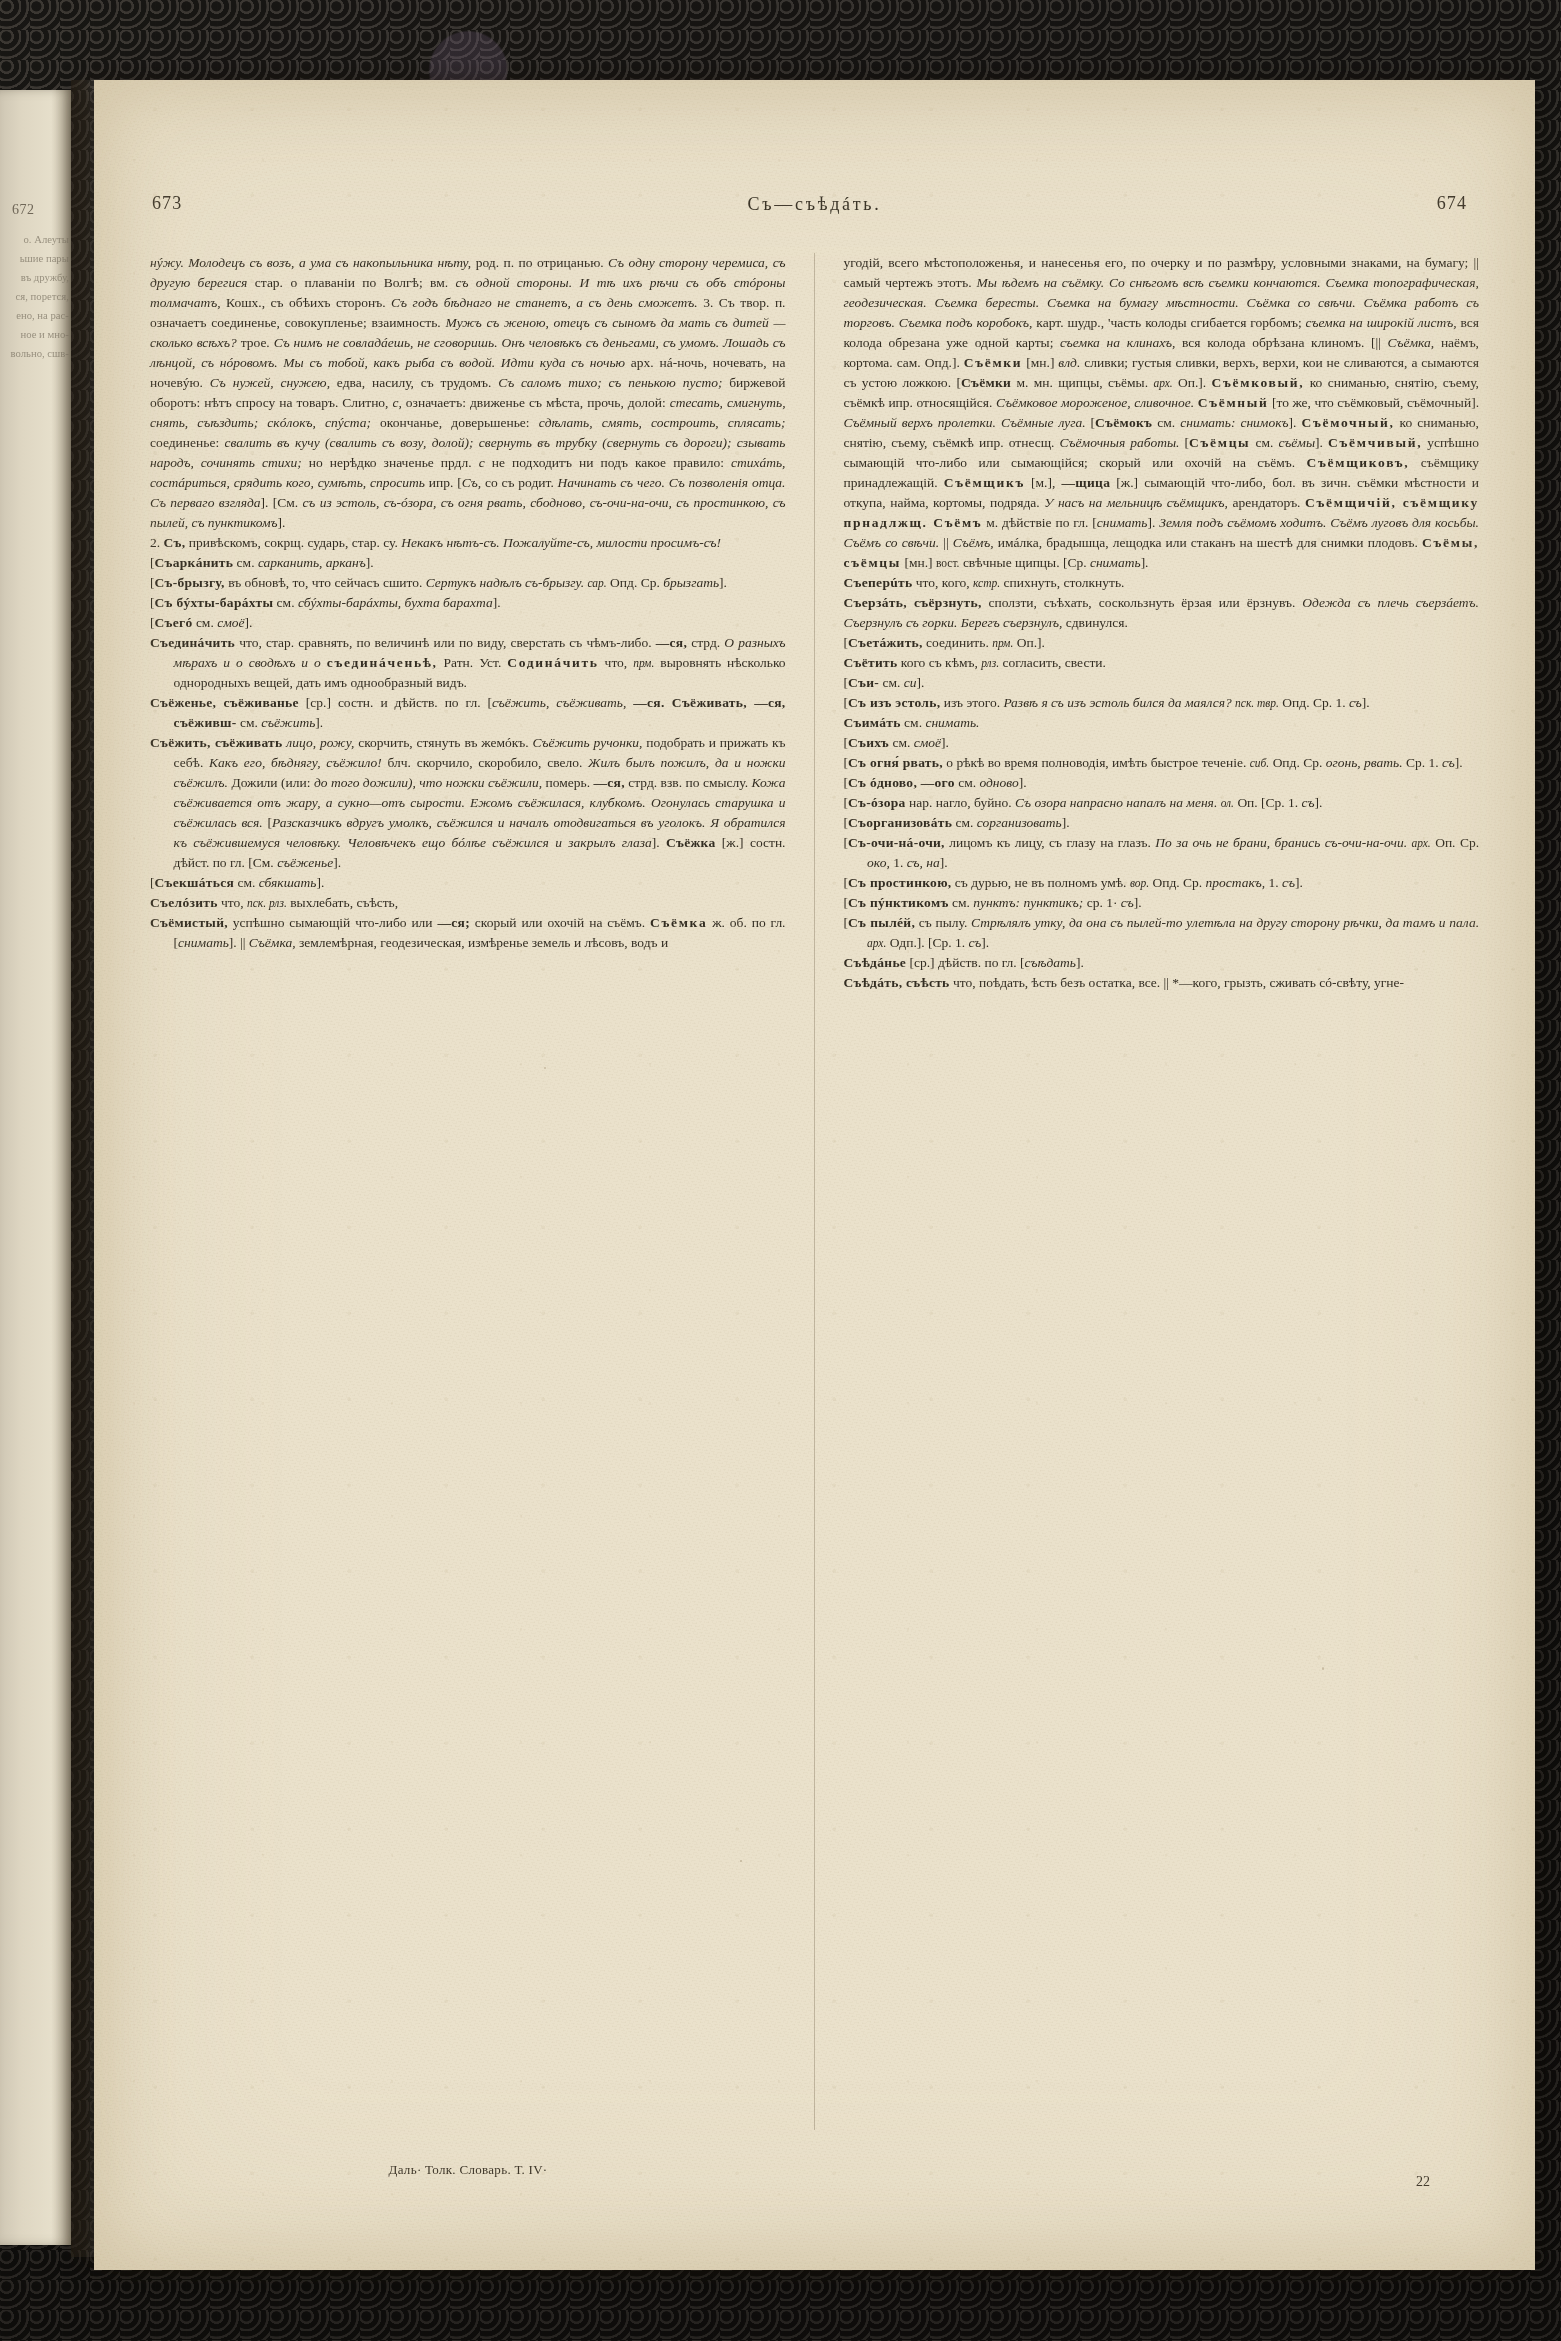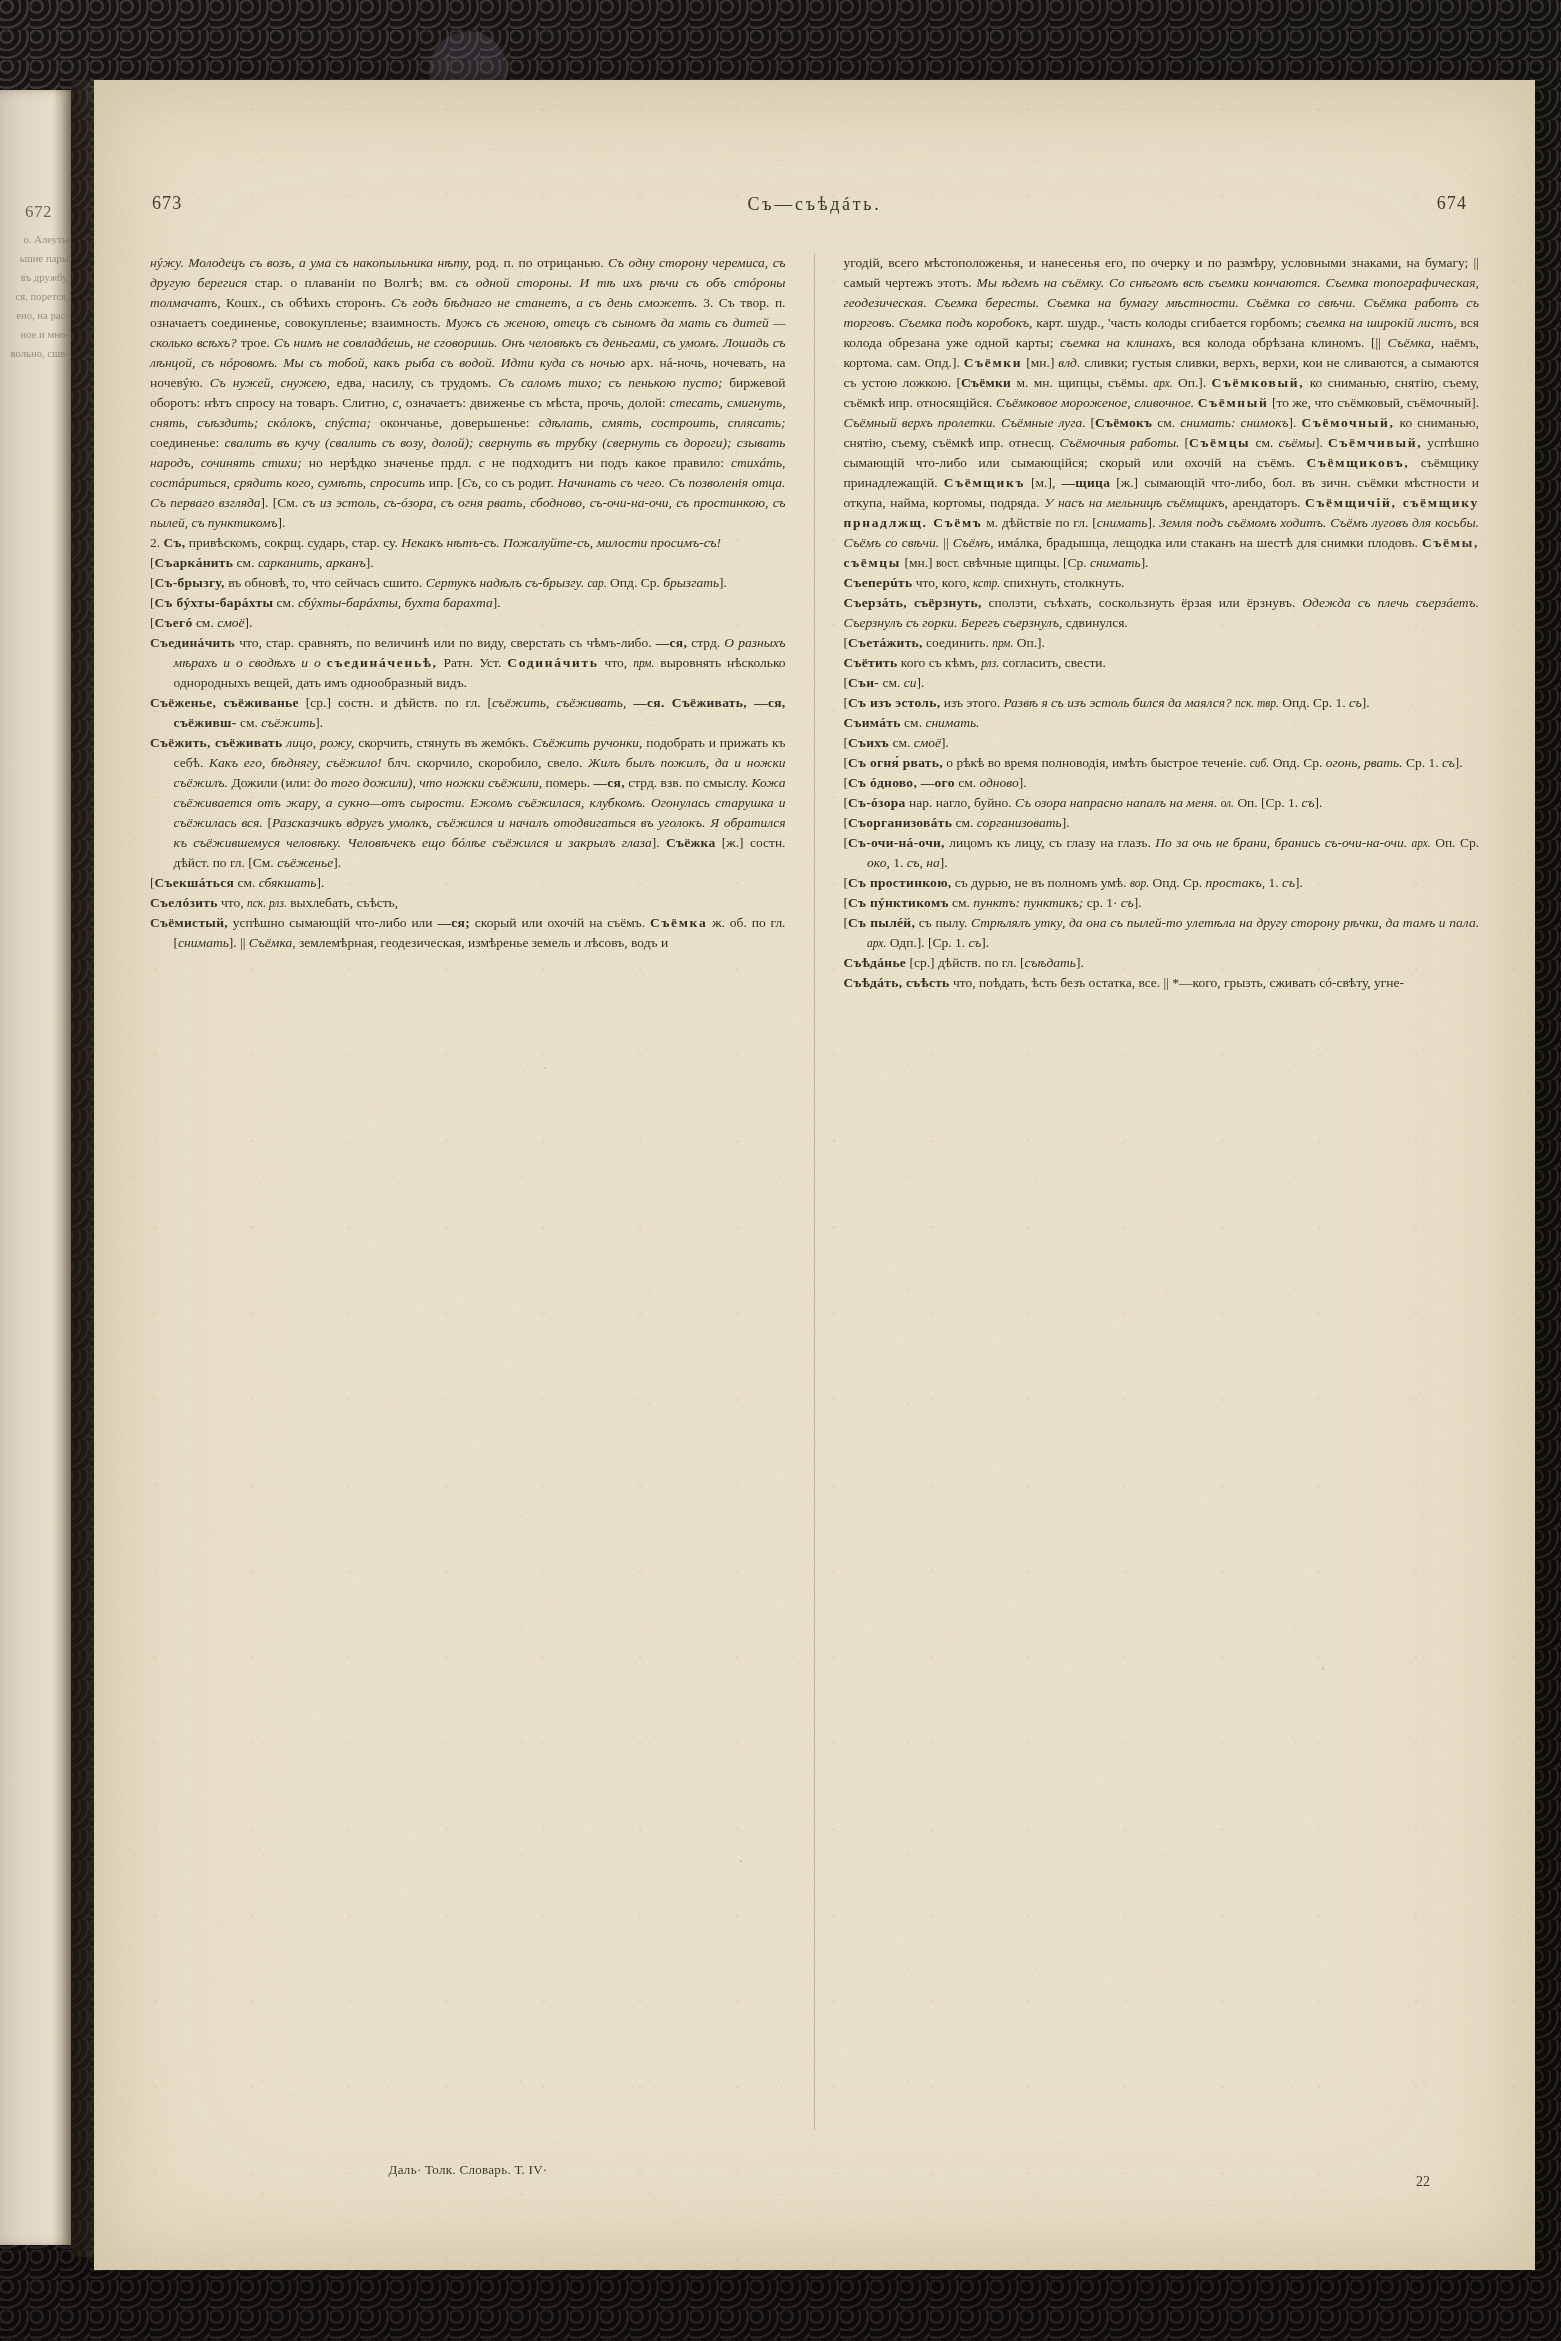--- a/index.html
+++ b/index.html
@@ -27,22 +27,22 @@
   }
 
   
   #prev-leaf{
     position:absolute;left:0;top:90px;width:71px;height:2155px;
     background:linear-gradient(90deg,#cfc7b4 0%,#ded6c2 30%,#e6dfcb 72%,#b9b09a 100%);
     box-shadow:inset -7.5px 0 14px -5.4px rgba(70,60,45,.75);
     overflow:hidden;
   }
   #prev-leaf .pp-num{
-    position:absolute;left:25px;top:112px;
-    font-size:17px;color:#6f6758;letter-spacing:0.5px;
+    position:absolute;left:12px;top:112px;
+    font-size:14px;color:#6f6758;letter-spacing:0.5px;
   }
   #prev-leaf .pp-lines{
     position:absolute;left:-32px;top:140px;right:2.1px;
     font-size:10.7px;line-height:19px;color:#7b7363;
     filter:blur(0.3px);white-space:nowrap;text-align:right;
   }
   #prev-leaf .pp-lines div{opacity:.72;}
 
   
   #gutter{

